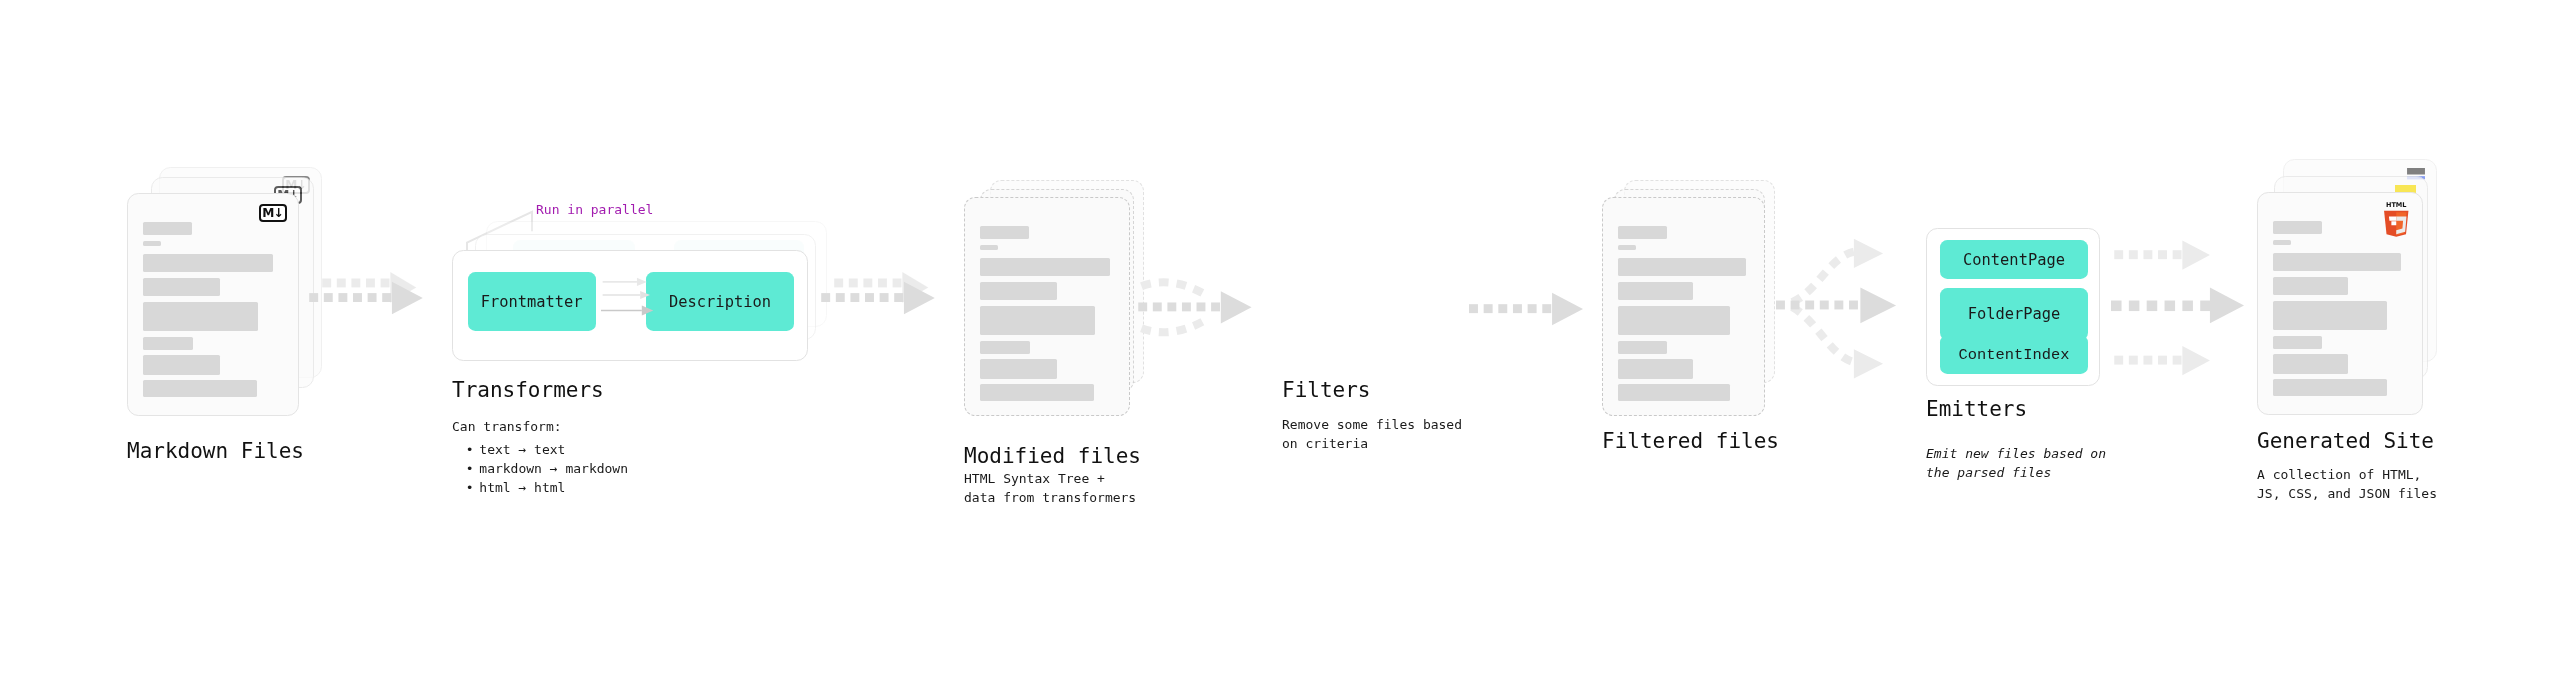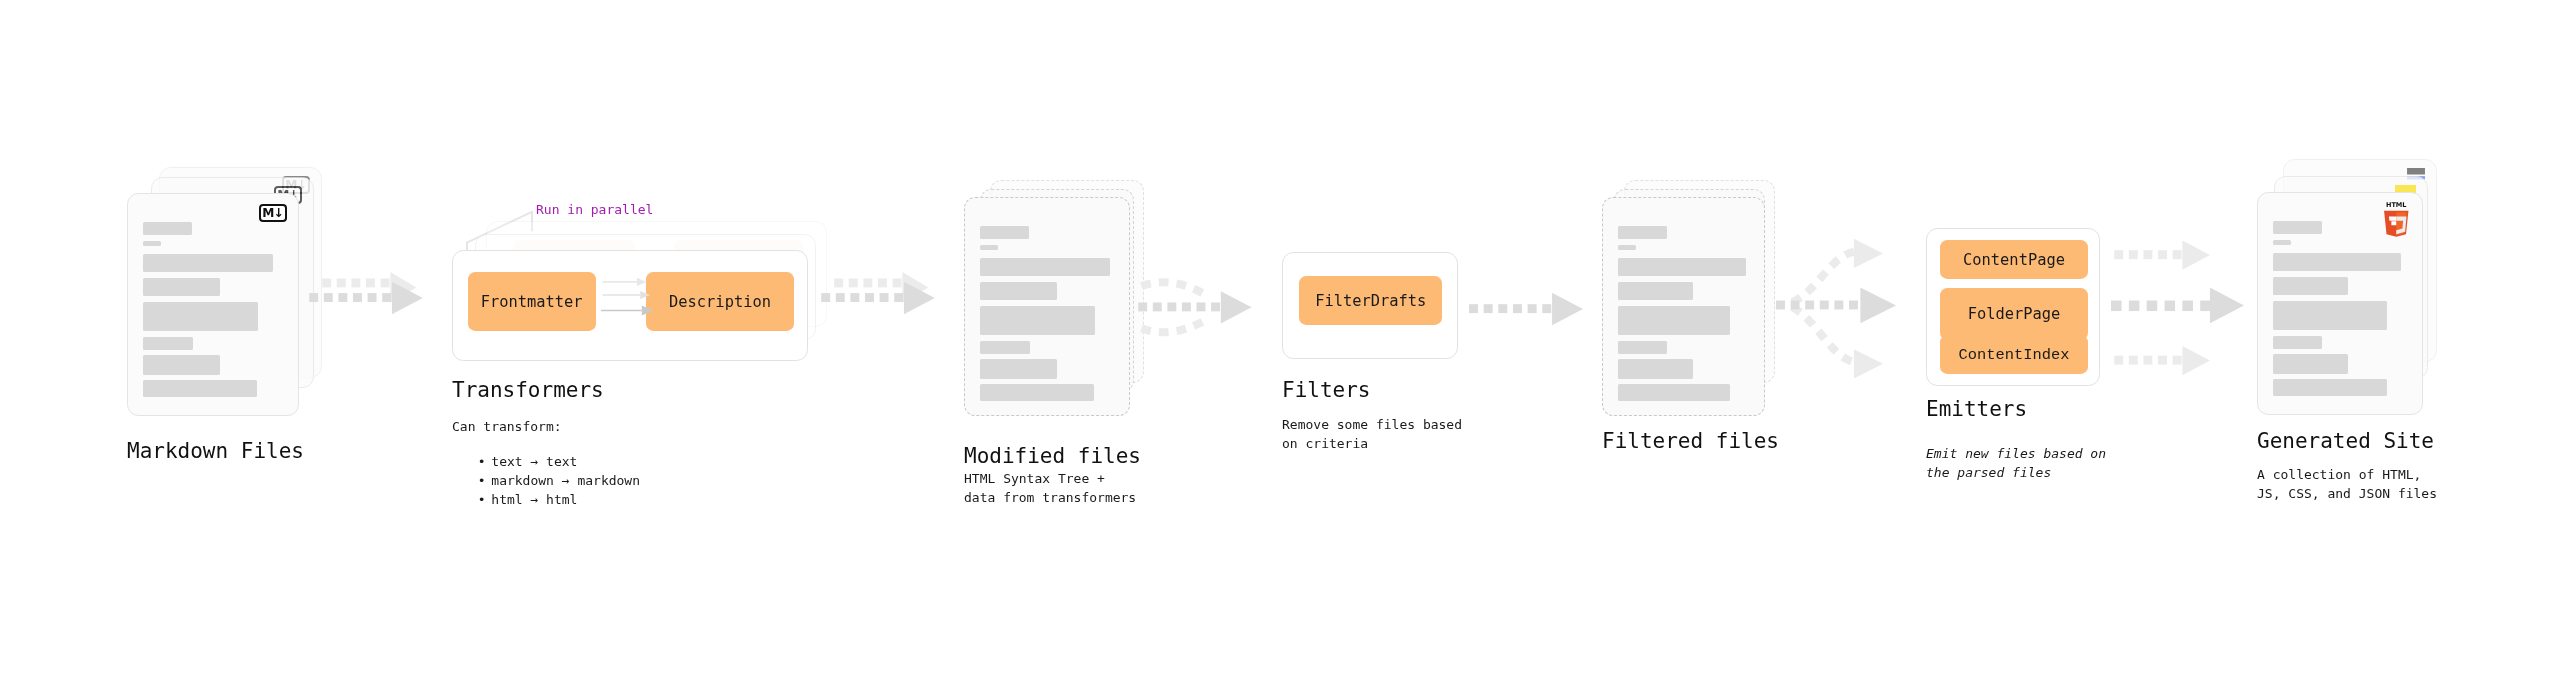--- a/index.html
+++ b/index.html
@@ -45,41 +45,41 @@
     position:absolute;
     border:1.6px solid #e2e2e2;
     border-radius:11.4px;
     background:#ffffff;
   }
   .group.ghost1 { opacity:.45; }
   .group.ghost2 { opacity:.25; }
 
   .chip {
     position:absolute;
-    background:#fdba74;
+    background:#5eead4;
     border-radius:7.3px;
     display:flex; align-items:center; justify-content:center;
     font-family:"DejaVu Sans Mono", monospace;
     font-size:15.4px; color:#1a1a1a; white-space:nowrap;
   }
   .chip.ghost1 { opacity:.45; }
   .chip.ghost2 { opacity:.22; }
 
   
   .heading {
     position:absolute;
     font-family:"DejaVu Sans Mono", monospace;
     font-size:21px; color:#111; white-space:nowrap;
   }
   .subtext {
     position:absolute;
     font-family:"DejaVu Sans Mono", monospace;
     font-size:13px; line-height:1.45; color:#1a1a1a;
   }
-  .subtext ul { list-style:none; margin:16px; padding:0; }
+  .subtext ul { list-style:none; margin:4px; padding:0; }
   .subtext li:before { content:"\2022"; margin-right:5.7px; }
   .subtext li { padding-left:9.8px; }
   .parallel-label {
     position:absolute;
     font-family:"DejaVu Sans Mono", monospace;
     font-size:13px; color:#a21caf; white-space:nowrap;
   }
   svg { position:absolute; overflow:visible; }
 </style>
 </head>
@@ -236,23 +236,20 @@
       <rect x="0" y="50" width="11" height="11"></rect>
         <rect x="18" y="50" width="11" height="11"></rect>
       <rect x="36" y="50" width="11" height="11"></rect>
         <rect x="54" y="50" width="11" height="11"></rect>
       <rect x="72" y="50" width="11" height="11"></rect>
         <rect x="90" y="50" width="11" height="11"></rect>
       <polygon points="102,36 140,56 102,76"></polygon>
     </g>
   </svg>
 
-  <div class="group" style="left:1282px; top:252px; width:176px; height:107px;">
-    <div class="chip" style="left:16.3px; top:23px; width:143px; height:49px;">FilterDrafts</div>
-  </div>
   <div class="heading" style="left:1282px; top:378px;">Filters</div>
   <div class="subtext" style="left:1282px; top:416px;">
     <div>Remove some files based</div>
     <div>on criteria</div>
   </div>
 
   <svg style="left:1469px; top:283px;" width="114" height="57" viewBox="0 0 140 70">
     <g fill="#dcdcdc">
       <rect x="0" y="26" width="11" height="11"></rect>
         <rect x="18" y="26" width="11" height="11"></rect>

